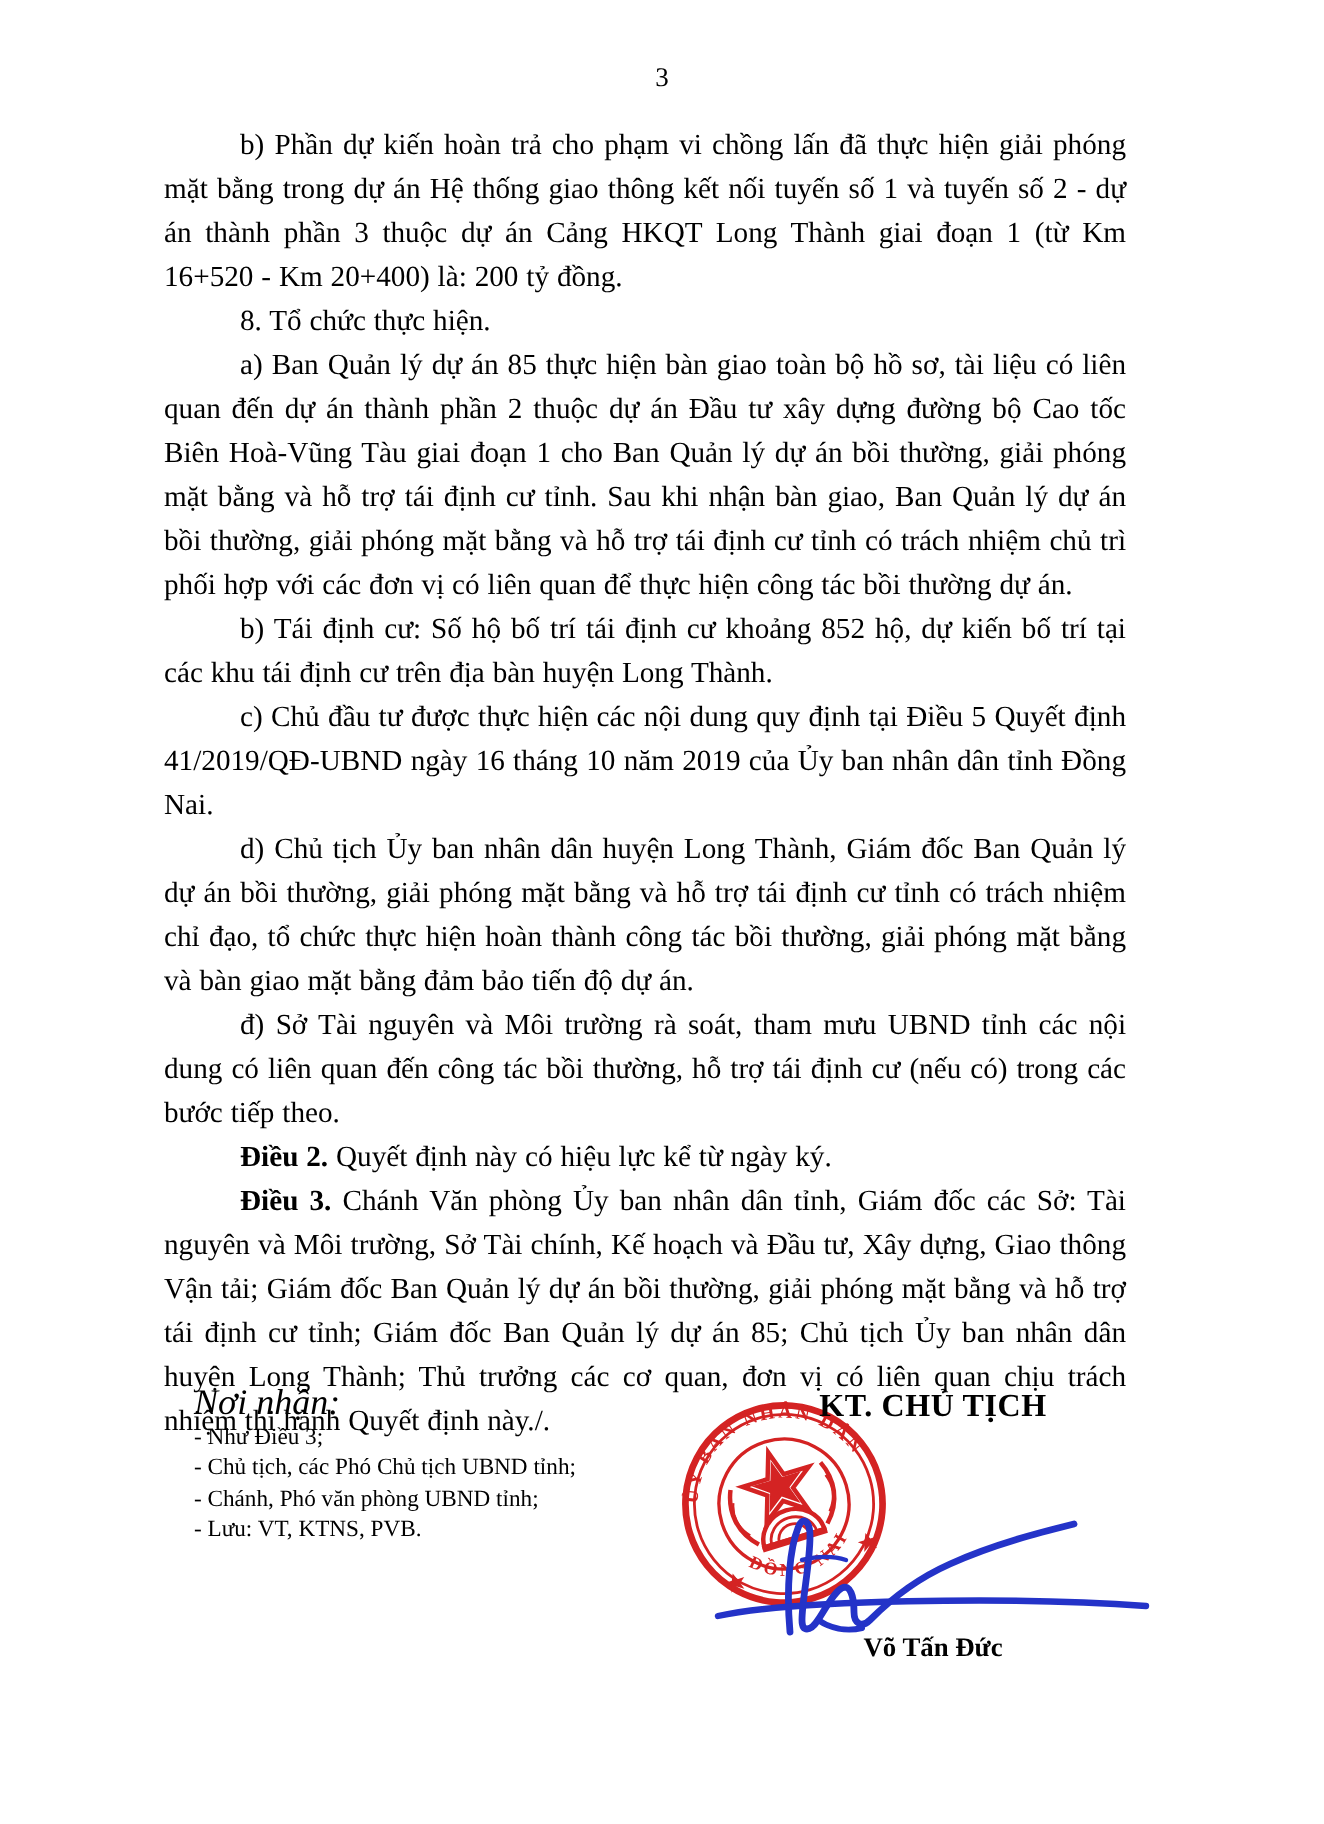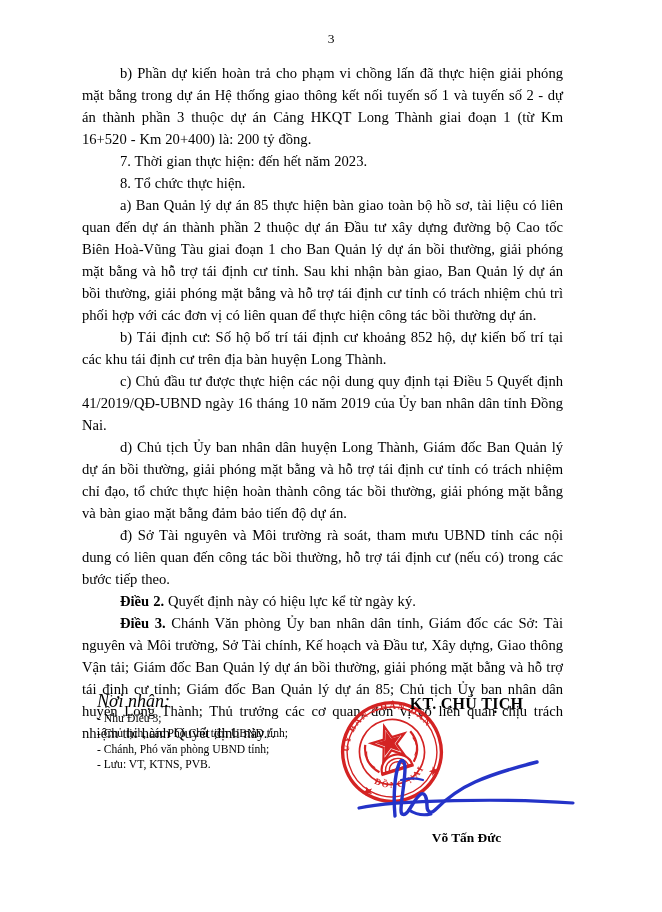--- a/index.html
+++ b/index.html
@@ -100,21 +100,20 @@
   }
   .signer .sig-name {
     position: absolute;
     left: 0;
     top: 122px;
     width: 223px;
     text-align: center;
     font-weight: bold;
     font-size: 13.4px;
     z-index: 4;
-    margin-top: 14px;
   }
 
   
   .seal {
     position: absolute;
     left: -19px;
     top: 2px;
     width: 112px;
     height: 112px;
     z-index: 3;
@@ -144,21 +143,20 @@
 </head>
 <body>
 
 <div class="page">
 
   <div class="page-number">3</div>
 
   <div class="body-col">
 
     <p class="para">b) Phần dự kiến hoàn trả cho phạm vi chồng lấn đã thực hiện giải phóng mặt bằng trong dự án Hệ thống giao thông kết nối tuyến số 1 và tuyến số 2 - dự án thành phần 3 thuộc dự án Cảng HKQT Long Thành giai đoạn 1 (từ Km 16+520 - Km 20+400) là: 200 tỷ đồng.</p>
-    <p class="para">7. Thời gian thực hiện: đến hết năm 2023.</p>
     <p class="para">8. Tổ chức thực hiện.</p>
     <p class="para">a) Ban Quản lý dự án 85 thực hiện bàn giao toàn bộ hồ sơ, tài liệu có liên quan đến dự án thành phần 2 thuộc dự án Đầu tư xây dựng đường bộ Cao tốc Biên Hoà-Vũng Tàu giai đoạn 1 cho Ban Quản lý dự án bồi thường, giải phóng mặt bằng và hỗ trợ tái định cư tỉnh. Sau khi nhận bàn giao, Ban Quản lý dự án bồi thường, giải phóng mặt bằng và hỗ trợ tái định cư tỉnh có trách nhiệm chủ trì phối hợp với các đơn vị có liên quan để thực hiện công tác bồi thường dự án.</p>
     <p class="para">b) Tái định cư: Số hộ bố trí tái định cư khoảng 852 hộ, dự kiến bố trí tại các khu tái định cư trên địa bàn huyện Long Thành.</p>
     <p class="para">c) Chủ đầu tư được thực hiện các nội dung quy định tại Điều 5 Quyết định 41/2019/QĐ-UBND ngày 16 tháng 10 năm 2019 của Ủy ban nhân dân tỉnh Đồng Nai.</p>
     <p class="para">d) Chủ tịch Ủy ban nhân dân huyện Long Thành, Giám đốc Ban Quản lý dự án bồi thường, giải phóng mặt bằng và hỗ trợ tái định cư tỉnh có trách nhiệm chỉ đạo, tổ chức thực hiện hoàn thành công tác bồi thường, giải phóng mặt bằng và bàn giao mặt bằng đảm bảo tiến độ dự án.</p>
     <p class="para">đ) Sở Tài nguyên và Môi trường rà soát, tham mưu UBND tỉnh các nội dung có liên quan đến công tác bồi thường, hỗ trợ tái định cư (nếu có) trong các bước tiếp theo.</p>
 
     <p class="para"><span class="b">Điều 2.</span><span> Quyết định này có hiệu lực kể từ ngày ký.</span></p>
 
     <p class="para"><span class="b">Điều 3.</span><span> Chánh Văn phòng Ủy ban nhân dân tỉnh, Giám đốc các Sở: Tài nguyên và Môi trường, Sở Tài chính, Kế hoạch và Đầu tư, Xây dựng, Giao thông Vận tải; Giám đốc Ban Quản lý dự án bồi thường, giải phóng mặt bằng và hỗ trợ tái định cư tỉnh; Giám đốc Ban Quản lý dự án 85; Chủ tịch Ủy ban nhân dân huyện Long Thành; Thủ trưởng các cơ quan, đơn vị có liên quan chịu trách nhiệm thi hành Quyết định này./.</span></p>

